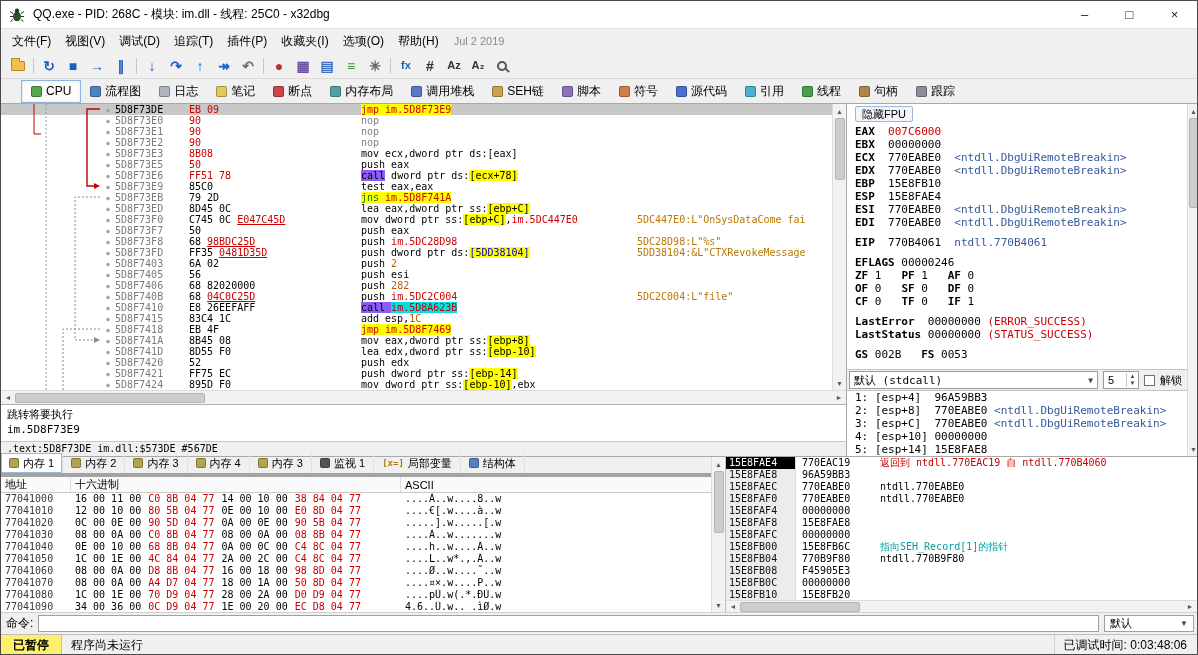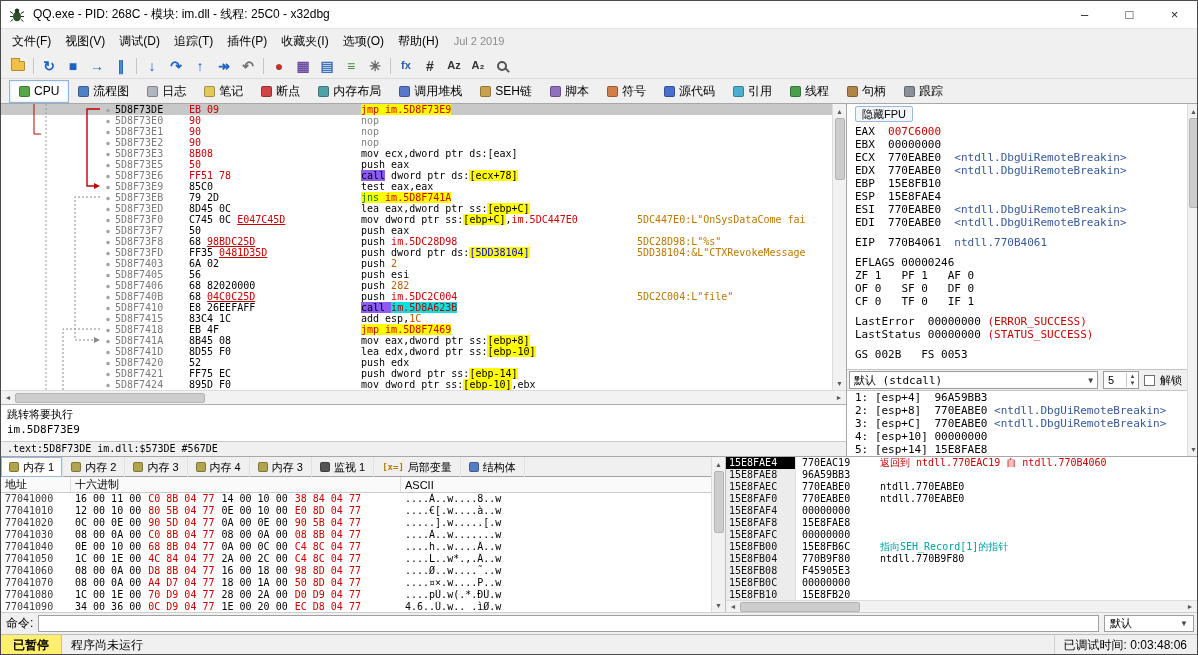--- a/index.html
+++ b/index.html
@@ -23,21 +23,21 @@
   .toolbar{height:26px;display:flex;align-items:center;padding-left:5px;background:#f0f0f0;border-bottom:1px solid #dadada;flex:none}
   .tb{width:22px;height:22px;display:flex;align-items:center;justify-content:center;margin:0 1px;border-radius:2px}
   .tb-glyph{font-size:14px;font-weight:bold;line-height:1}
   .tb-sep{width:1px;height:16px;background:#c6c6c6;margin:0 3px}
   .icon-folder{width:14px;height:10px;background:#f0c04a;border:1px solid #b98d2f;border-radius:1px;position:relative;display:inline-block}
   .icon-folder::before{content:"";position:absolute;top:-4px;left:-1px;width:7px;height:3px;background:#f0c04a;border:1px solid #b98d2f;border-bottom:none}
   .icon-mag{width:10px;height:10px;border:2px solid #555;border-radius:50%;position:relative;display:inline-block}
   .icon-mag::after{content:"";position:absolute;width:6px;height:2px;background:#555;transform:rotate(45deg);right:-5px;bottom:-2px}
 
   
-  .tabbar{height:25px;display:flex;align-items:center;background:#f0f0f0;border-bottom:1px solid #a8a8a8;padding-left:8px;font-size:12px;flex:none}
+  .tabbar{height:25px;display:flex;align-items:center;background:#f0f0f0;border-bottom:1px solid #a8a8a8;padding-left:20px;font-size:12px;flex:none}
   .vtab{display:flex;align-items:center;gap:4px;padding:0 9px;height:23px;white-space:nowrap}
   .vtab.active{background:#fdfdfd;border:1px solid #8fb4d9;box-shadow:inset 0 0 3px #cfe2f5}
   .ticon{width:11px;height:11px;border-radius:2px;border:1px solid rgba(0,0,0,.28);flex:none}
 
   
   .main{display:flex;height:352px;background:#f0f0f0;flex:none}
   .disasm-col{width:846px;display:flex;flex-direction:column;border-right:1px solid #a8a8a8;flex:none}
   .disasm-area{height:286px;display:flex;background:#fff;flex:none}
   .disasm{flex:1;position:relative;overflow:hidden;font:10px/11px "DejaVu Sans Mono",monospace}
   .jarrows{position:absolute;left:0;top:0}
@@ -74,38 +74,38 @@
   .sthumb-h{height:10px;width:190px;background:#cdcdcd;border:1px solid #b4b4b4;border-radius:2px;flex:none}
   .strack{flex:1}
   .hscroll.small{height:12px}.hscroll.small .sthumb-h{width:120px}
   .vscroll.slim{width:12px}.vscroll.slim .sthumb-v{height:90px}
 
   
   .registers{width:352px;background:#fff;display:flex;flex:none}
   .reg-main{flex:1;display:flex;flex-direction:column;overflow:hidden;padding:2px 0 0 8px;font:11px/13px "DejaVu Sans Mono",monospace}
   .fpu-btn{align-self:flex-start;font:11px "Liberation Sans",sans-serif;padding:0 6px;height:16px;border:1px solid #9cb8d8;background:#f2f6fb;border-radius:2px;margin-bottom:3px}
   .regrow{white-space:pre;height:13px}
-  .rname{font-weight:normal}
+  .rname{font-weight:bold}
   .red{color:#c80000}
   .extra{color:#35589a}
   .gap{height:7px;flex:none}
   .regspac{flex:1}
   .convrow{display:flex;align-items:center;gap:5px;background:#f0f0f0;border-top:1px solid #c4c4c4;border-bottom:1px solid #c4c4c4;padding:2px 5px 2px 2px;font:11px "Liberation Sans",sans-serif;height:22px;flex:none;margin-left:-8px}
   .convsel{flex:1;background:#fff;border:1px solid #9a9a9a;display:flex;justify-content:space-between;align-items:center;padding:0 4px;height:18px;font:11px "DejaVu Sans Mono",monospace}
   .convarrow{font-size:8px;color:#444}
   .spinbox{width:36px;height:18px;border:1px solid #9a9a9a;background:#fff;display:flex;align-items:center}
   .spinval{flex:1;padding-left:4px}
   .spinarrows{width:12px;display:flex;flex-direction:column;font-size:6px;line-height:7px;text-align:center;color:#444;border-left:1px solid #c8c8c8}
   .chk{width:11px;height:11px;border:1px solid #707070;background:#fff;flex:none}
   .argrow{white-space:pre;height:13px}
 
   
   .bottom{display:flex;height:156px;background:#f0f0f0;border-top:1px solid #a8a8a8;flex:none}
   .dump-col{width:710px;display:flex;flex-direction:column;background:#fff;flex:none}
-  .dtabs{height:20px;display:flex;align-items:flex-start;background:#f0f0f0;border-bottom:1px solid #a3a3a3;font-size:11px;flex:none}
+  .dtabs{height:20px;display:flex;align-items:flex-end;background:#f0f0f0;border-bottom:4px solid #a3a3a3;font-size:11px;flex:none}
   .dtab{display:flex;align-items:center;gap:4px;padding:0 8px;height:20px;border-right:1px solid #e2e2e2;white-space:nowrap}
   .dtab.active{background:#fff;box-shadow:inset 0 0 0 1px #9cb8d8}
   .dticon{width:10px;height:10px;border-radius:2px;border:1px solid rgba(0,0,0,.28);flex:none}
   .dticon.txt{width:auto;border:none;color:#b87800;font:bold 9px "DejaVu Sans Mono",monospace}
   .dump-header{height:16px;display:flex;font-size:11px;background:#fafafa;border-bottom:1px solid #c8c8c8;align-items:center;flex:none}
   .dh-a{width:70px;padding-left:4px;border-right:1px solid #ddd}
   .dh-h{width:330px;padding-left:4px;border-right:1px solid #ddd}
   .dh-s{flex:1;padding-left:4px}
   .dumprow{display:flex;height:12px;font:10px/12px "DejaVu Sans Mono",monospace;white-space:pre}
   .dump-addr{width:70px;flex:none;padding-left:4px;color:#3a3a3a}

